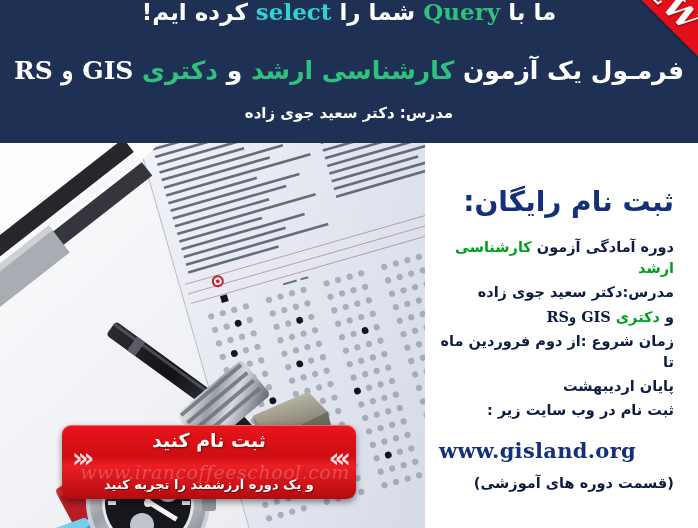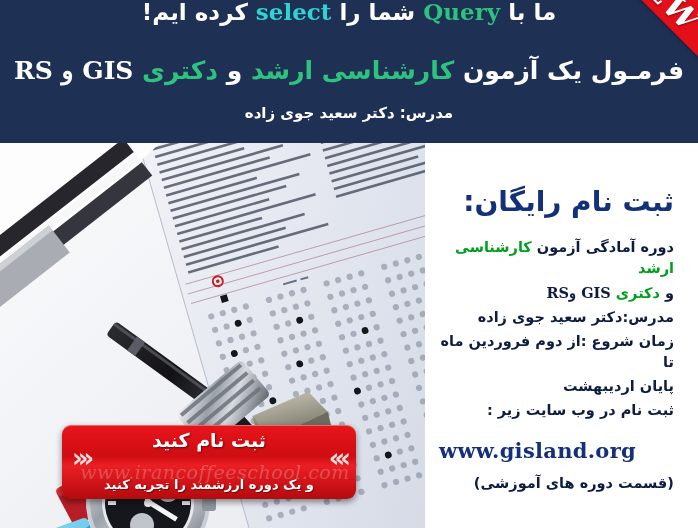--- a/index.html
+++ b/index.html
@@ -800,24 +800,24 @@
   </div>
 
   <div class="right">
 
     <div class="r-title">ثبت نام رایگان:</div>
 
     <div class="r-body">
       <p>
         <span>دوره آمادگی آزمون </span><span class="gr">کارشناسی ارشد</span>
       </p>
+      <p>مدرس:دکتر سعید جوی زاده</p>
       <p>
         <span>و </span><span class="gr">دکتری</span><span class="lat"> GIS وRS</span>
       </p>
-      <p>مدرس:دکتر سعید جوی زاده</p>
       <p>زمان شروع :از دوم فروردین ماه تا</p>
       <p>پایان اردیبهشت</p>
       <p>ثبت نام در وب سایت زیر :</p>
     </div>
 
     <div class="r-url">www.gisland.org</div>
 
     <div class="r-note">(قسمت دوره های آموزشی)</div>
   </div>
 

